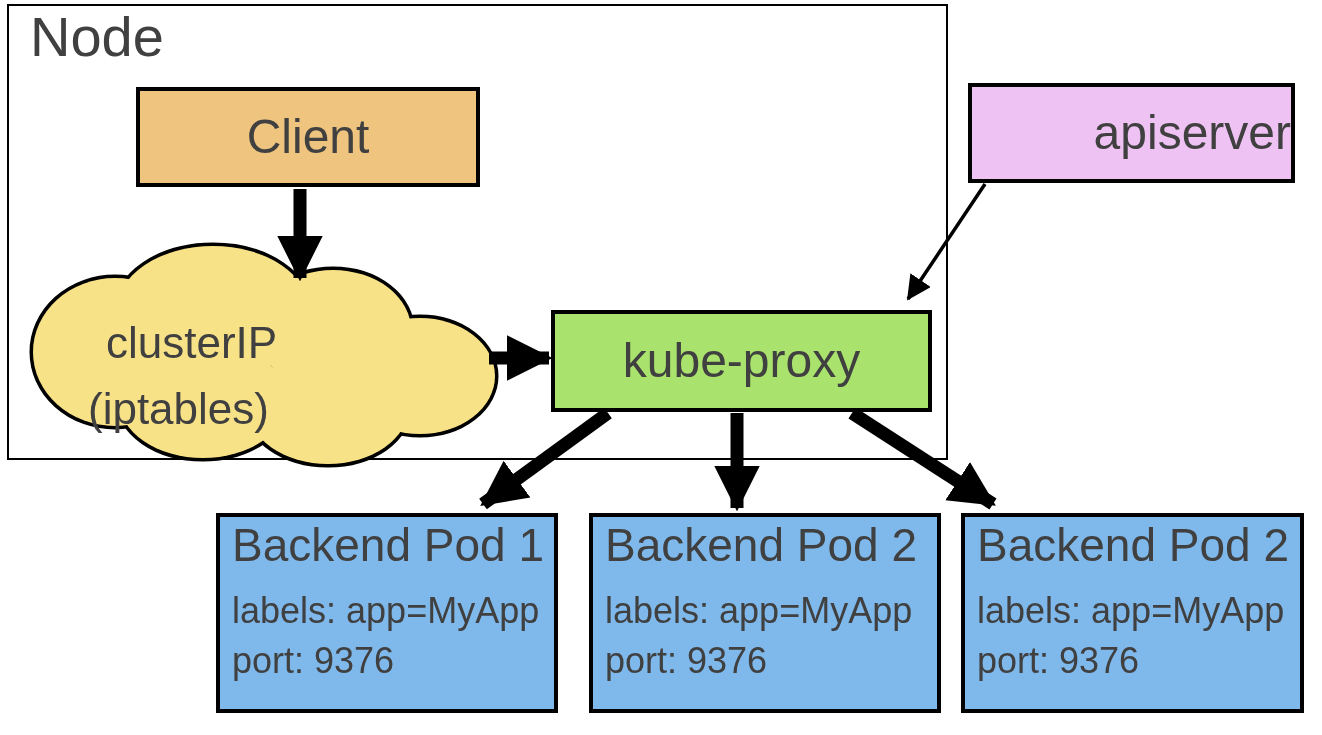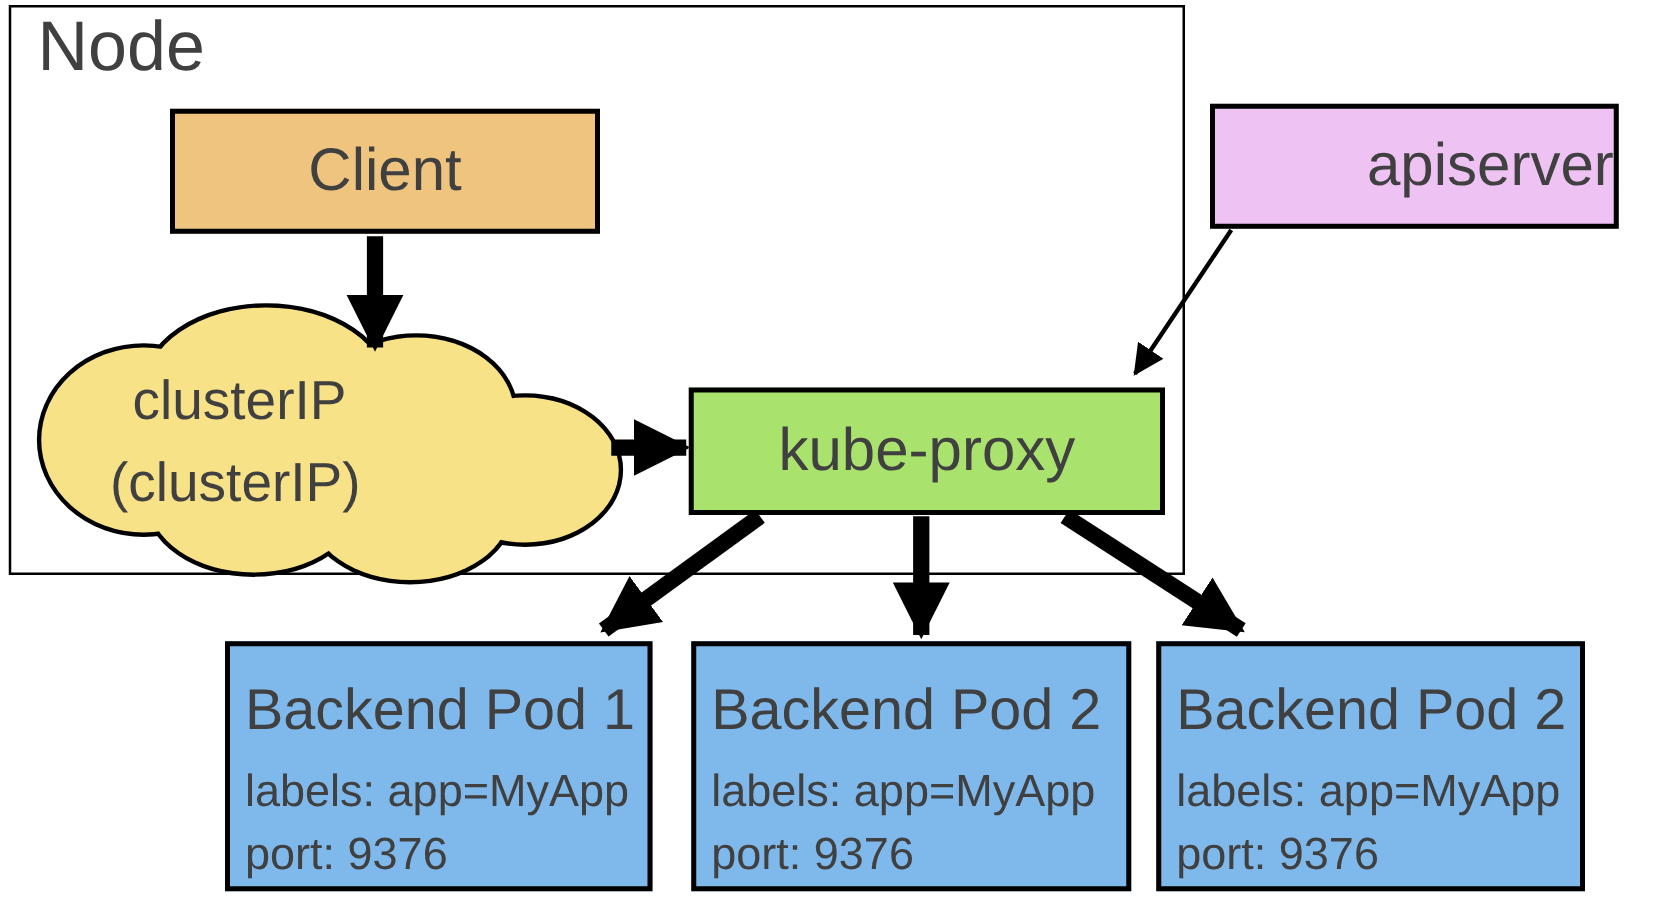--- a/index.html
+++ b/index.html
@@ -59,30 +59,31 @@
   .kube-proxy-box { left: 551px; top: 310px; width: 381px; height: 102px; background: var(--kube-proxy-fill); }
   .apiserver-box { left: 968px; top: 83px;  width: 327px; height: 100px; background: var(--apiserver-fill); justify-content: flex-end; }
   .cloud-text {
     position: absolute;
     left: 88px; top: 288px;
     z-index: 3;
     font-size: 44px;
     line-height: 66px;
     white-space: nowrap;
   }
-  .cloud-text .l1 { padding-left: 18px; }
+  .cloud-text .l1 { padding-left: 18px; margin-top: 22px; }
   .pod {
     position: absolute;
     top: 513px;
     width: 343px; height: 200px;
     border: 4px solid var(--outline);
     background: var(--pod-fill);
     z-index: 3;
-    padding: 24px 12px;
+    padding: 2px 12px;
     overflow: hidden;
+    margin-left: 36px;
   }
   .pod-1 { left: 180px; width: 342px; }
   .pod-2 { left: 553px; width: 352px; }
   .pod-3 { left: 925px; }
   .pod .pod-title {
     font-size: 46px;
     font-weight: normal;
     margin: 0 0 14px 0;
     line-height: 1.15;
     white-space: nowrap;
@@ -137,21 +138,21 @@
       <path d="M608 413 L483 504" marker-end="url(#ah)"></path>
       <path d="M737 413 L737 508" marker-end="url(#ah)"></path>
       <path d="M852 413 L993 504" marker-end="url(#ah)"></path>
     </g>
 
     <path d="M985 184 L908 299" stroke="#000" stroke-width="3.5" fill="none" marker-end="url(#ah-small)"></path>
   </svg>
 
   <div class="cloud-text">
     <div class="l1">clusterIP</div>
-    <div class="l2">(clusterIP)</div>
+    <div class="l2">(iptables)</div>
   </div>
 
   <div class="box kube-proxy-box">
     <span>kube-proxy</span>
   </div>
 
   <div class="box client-box">
     <span>Client</span>
   </div>
 

